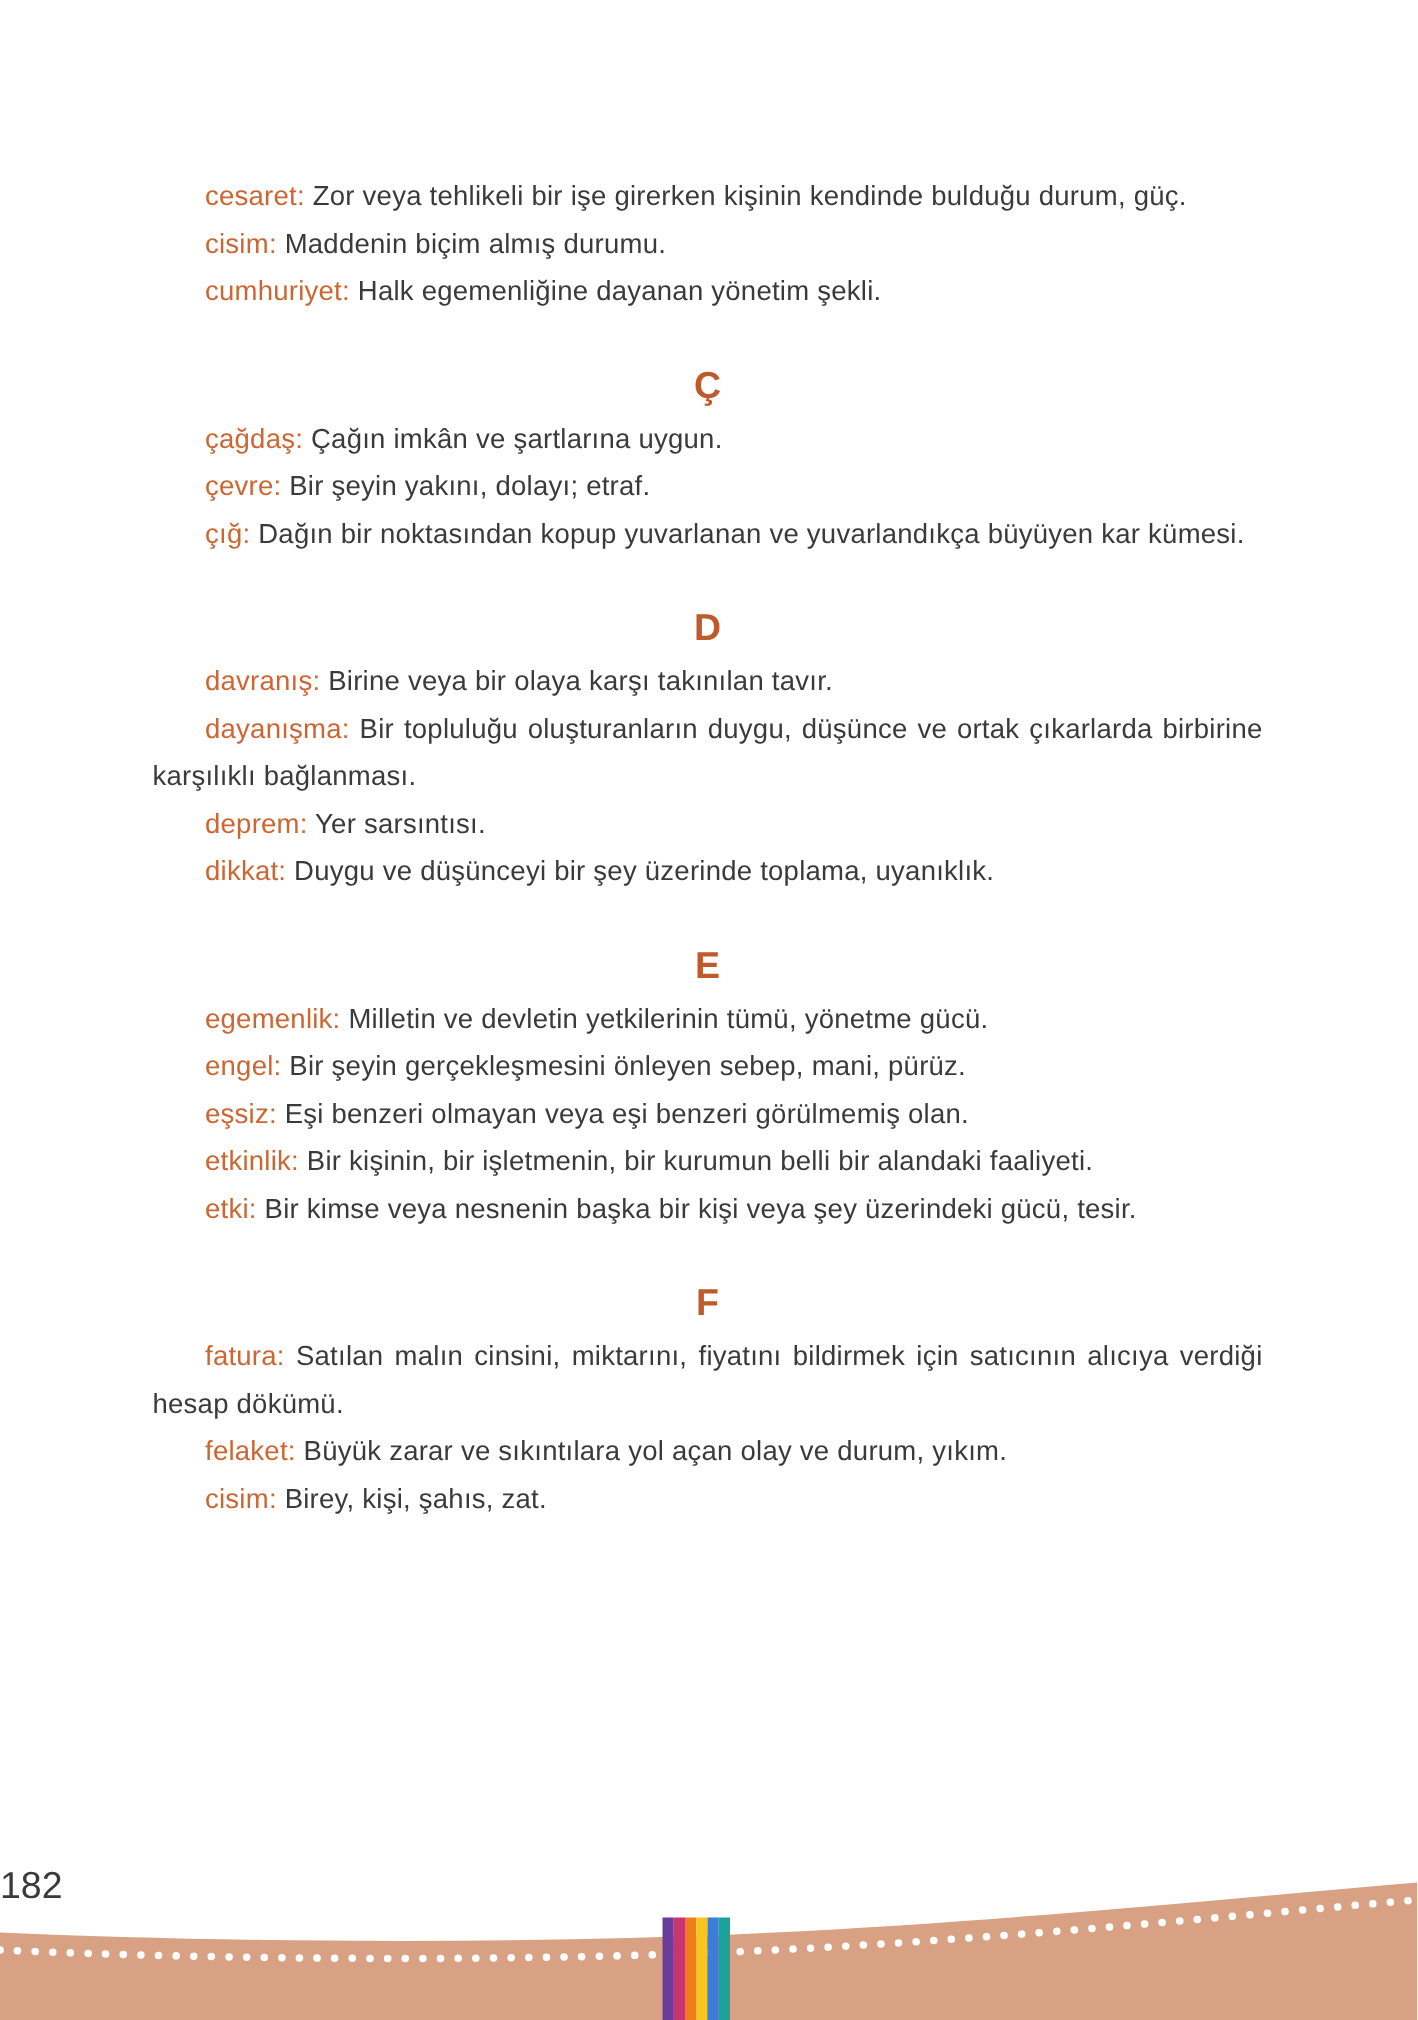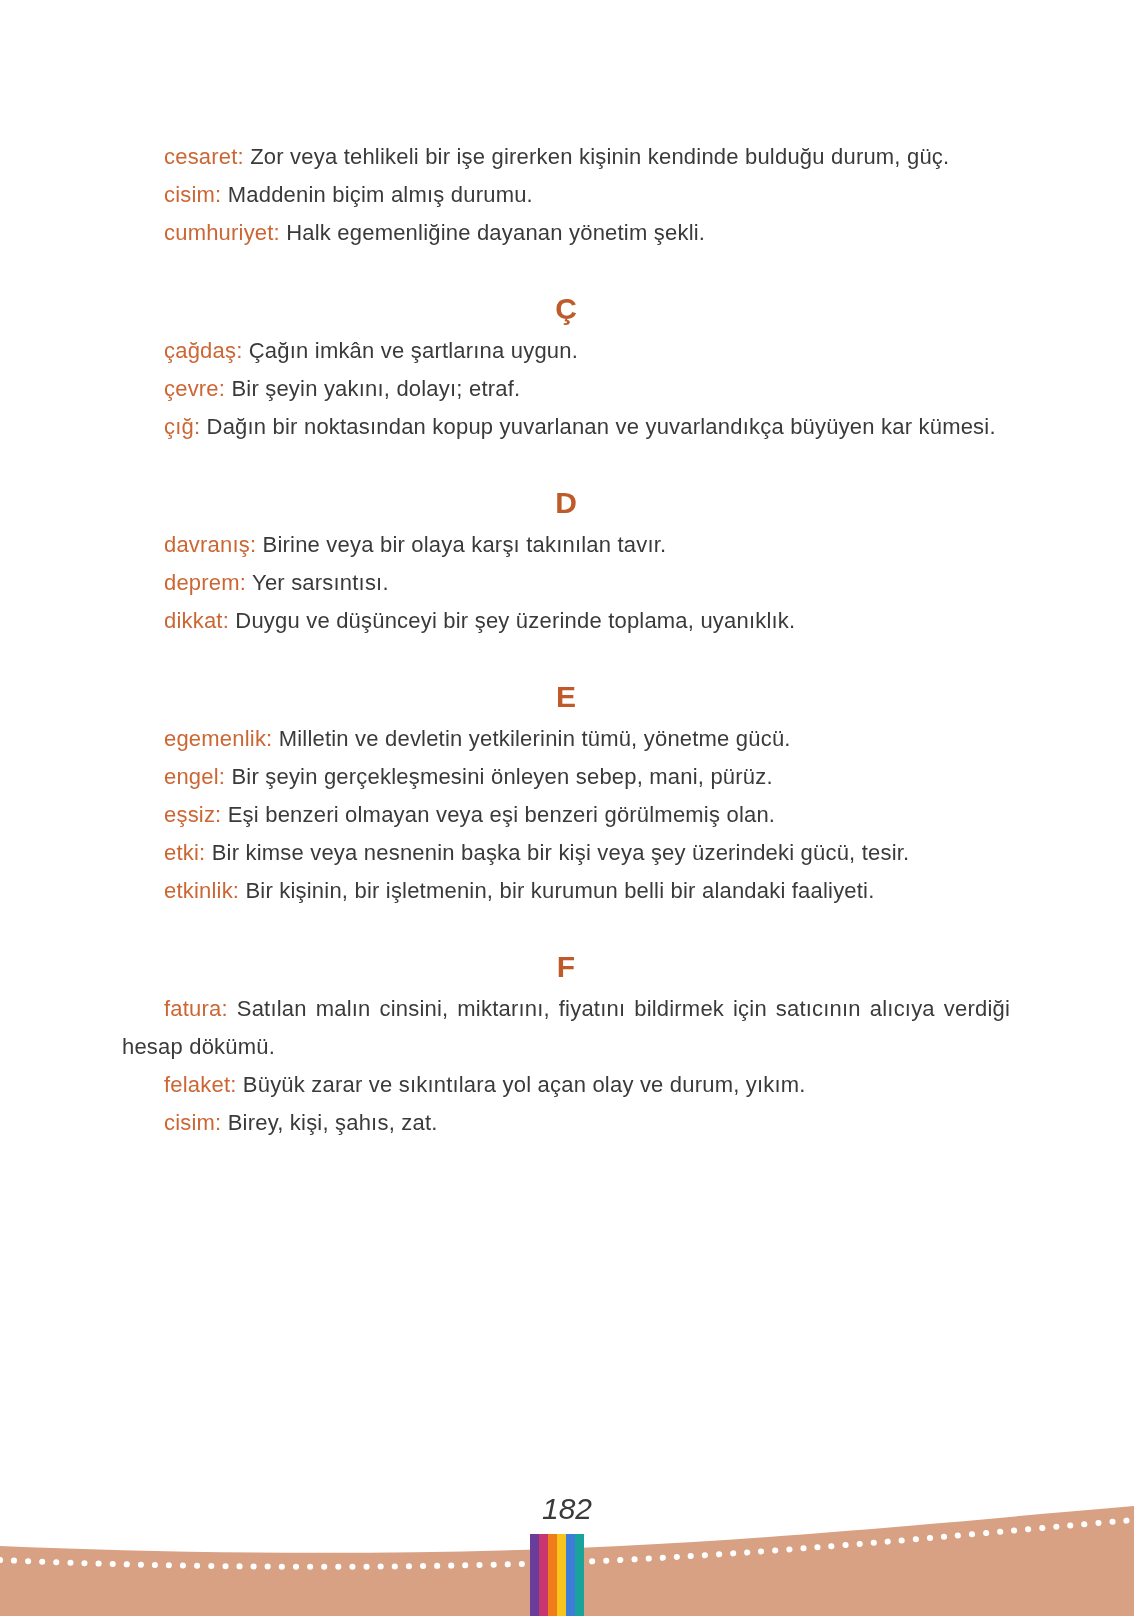--- a/index.html
+++ b/index.html
@@ -40,26 +40,24 @@
     color:var(--letter-color);
     font-size:30px;
     line-height:38px;
     font-weight:bold;
   }
   .page-number{
     position:absolute;
     left:0;
     top:1490px;
     width:100%;
-    text-align:center;
     font-size:30px;
     line-height:38px;
     color:#3a3a3a;
     z-index:3;
-    font-style:italic;
   }
   svg.footer{
     position:absolute;
     left:0;
     bottom:0;
     width:1134px;
     height:120px;
     display:block;
     z-index:1;
   }
@@ -84,28 +82,29 @@
   <main class="glossary" id="glossary">
       <p class="entry"><span class="term">cesaret:</span><span class="definition"> Zor veya tehlikeli bir işe girerken kişinin kendinde bulduğu durum, güç.</span></p>
       <p class="entry"><span class="term">cisim:</span><span class="definition"> Maddenin biçim almış durumu.</span></p>
       <p class="entry"><span class="term">cumhuriyet:</span><span class="definition"> Halk egemenliğine dayanan yönetim şekli.</span></p>
       <h2 class="section-letter">Ç</h2>
       <p class="entry"><span class="term">çağdaş:</span><span class="definition"> Çağın imkân ve şartlarına uygun.</span></p>
       <p class="entry"><span class="term">çevre:</span><span class="definition"> Bir şeyin yakını, dolayı; etraf.</span></p>
       <p class="entry"><span class="term">çığ:</span><span class="definition"> Dağın bir noktasından kopup yuvarlanan ve yuvarlandıkça büyüyen kar kümesi.</span></p>
       <h2 class="section-letter">D</h2>
       <p class="entry"><span class="term">davranış:</span><span class="definition"> Birine veya bir olaya karşı takınılan tavır.</span></p>
+      <p class="entry"><span class="term">dayanışma:</span><span class="definition"> Bir topluluğu oluşturanların duygu, düşünce ve ortak çıkarlarda birbirine karşılıklı bağlanması.</span></p>
       <p class="entry"><span class="term">deprem:</span><span class="definition"> Yer sarsıntısı.</span></p>
       <p class="entry"><span class="term">dikkat:</span><span class="definition"> Duygu ve düşünceyi bir şey üzerinde toplama, uyanıklık.</span></p>
       <h2 class="section-letter">E</h2>
       <p class="entry"><span class="term">egemenlik:</span><span class="definition"> Milletin ve devletin yetkilerinin tümü, yönetme gücü.</span></p>
       <p class="entry"><span class="term">engel:</span><span class="definition"> Bir şeyin gerçekleşmesini önleyen sebep, mani, pürüz.</span></p>
       <p class="entry"><span class="term">eşsiz:</span><span class="definition"> Eşi benzeri olmayan veya eşi benzeri görülmemiş olan.</span></p>
+      <p class="entry"><span class="term">etkinlik:</span><span class="definition"> Bir kişinin, bir işletmenin, bir kurumun belli bir alandaki faaliyeti.</span></p>
       <p class="entry"><span class="term">etki:</span><span class="definition"> Bir kimse veya nesnenin başka bir kişi veya şey üzerindeki gücü, tesir.</span></p>
-      <p class="entry"><span class="term">etkinlik:</span><span class="definition"> Bir kişinin, bir işletmenin, bir kurumun belli bir alandaki faaliyeti.</span></p>
       <h2 class="section-letter">F</h2>
       <p class="entry"><span class="term">fatura:</span><span class="definition"> Satılan malın cinsini, miktarını, fiyatını bildirmek için satıcının alıcıya verdiği hesap dökümü.</span></p>
       <p class="entry"><span class="term">felaket:</span><span class="definition"> Büyük zarar ve sıkıntılara yol açan olay ve durum, yıkım.</span></p>
       <p class="entry"><span class="term">cisim:</span><span class="definition"> Birey, kişi, şahıs, zat.</span></p>
     </main>
 
   <div class="page-number">182</div>
 
   <svg class="footer" viewBox="0 0 1134 120" preserveAspectRatio="none" aria-hidden="true">
     <path d="M0,50 C180,58 420,60 620,50 C820,40 990,22 1134,10 L1134,120 L0,120 Z" fill="#d9a183"></path>

